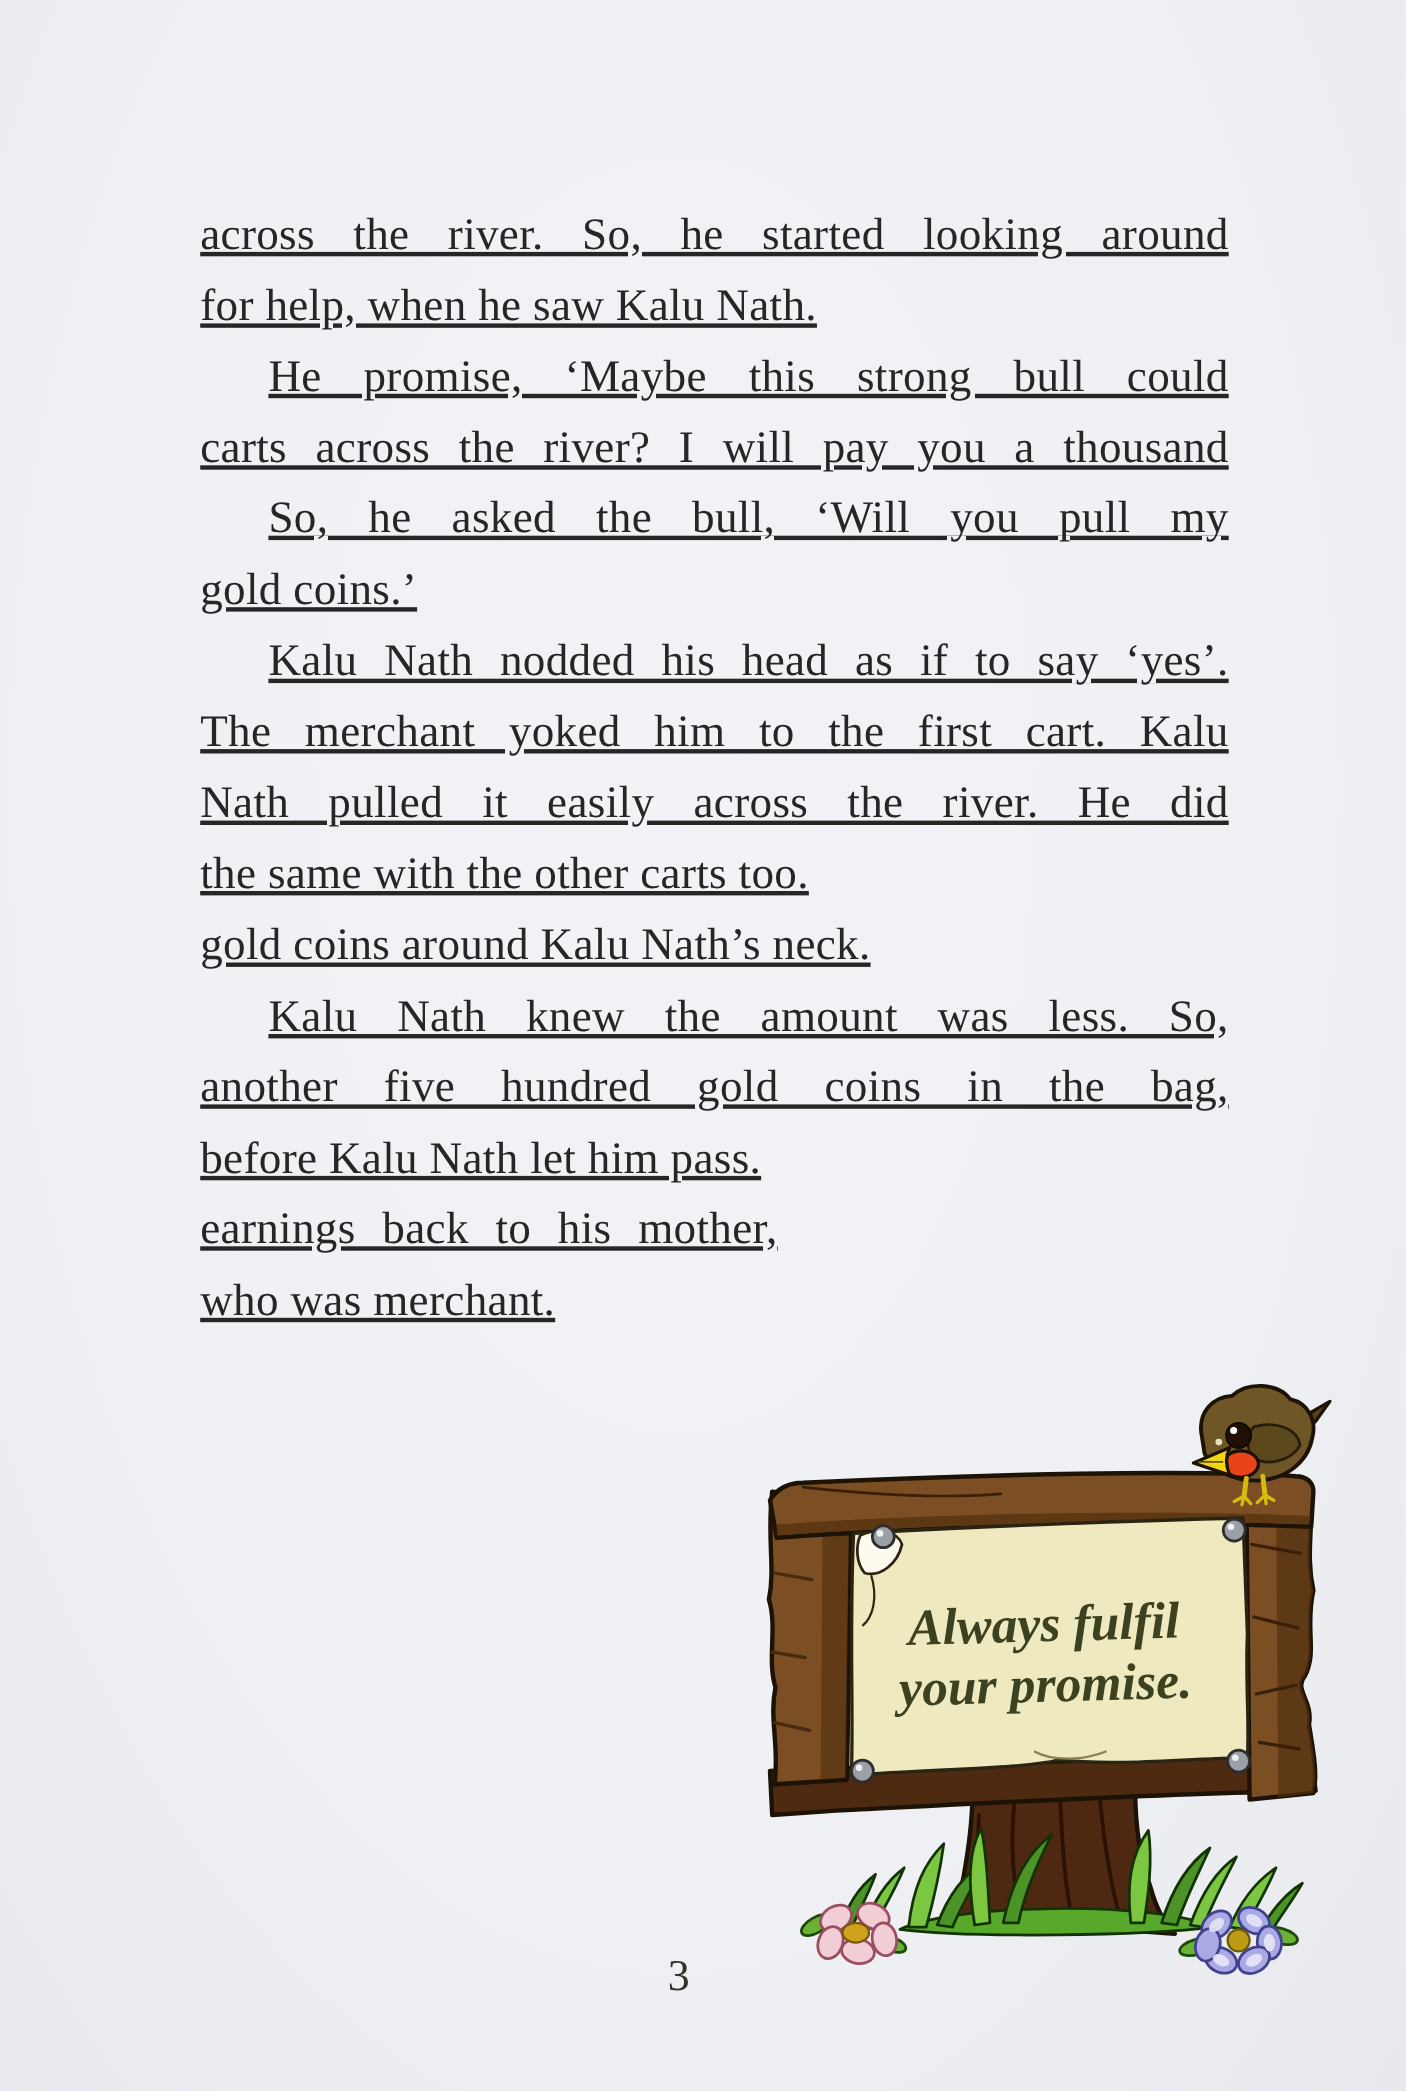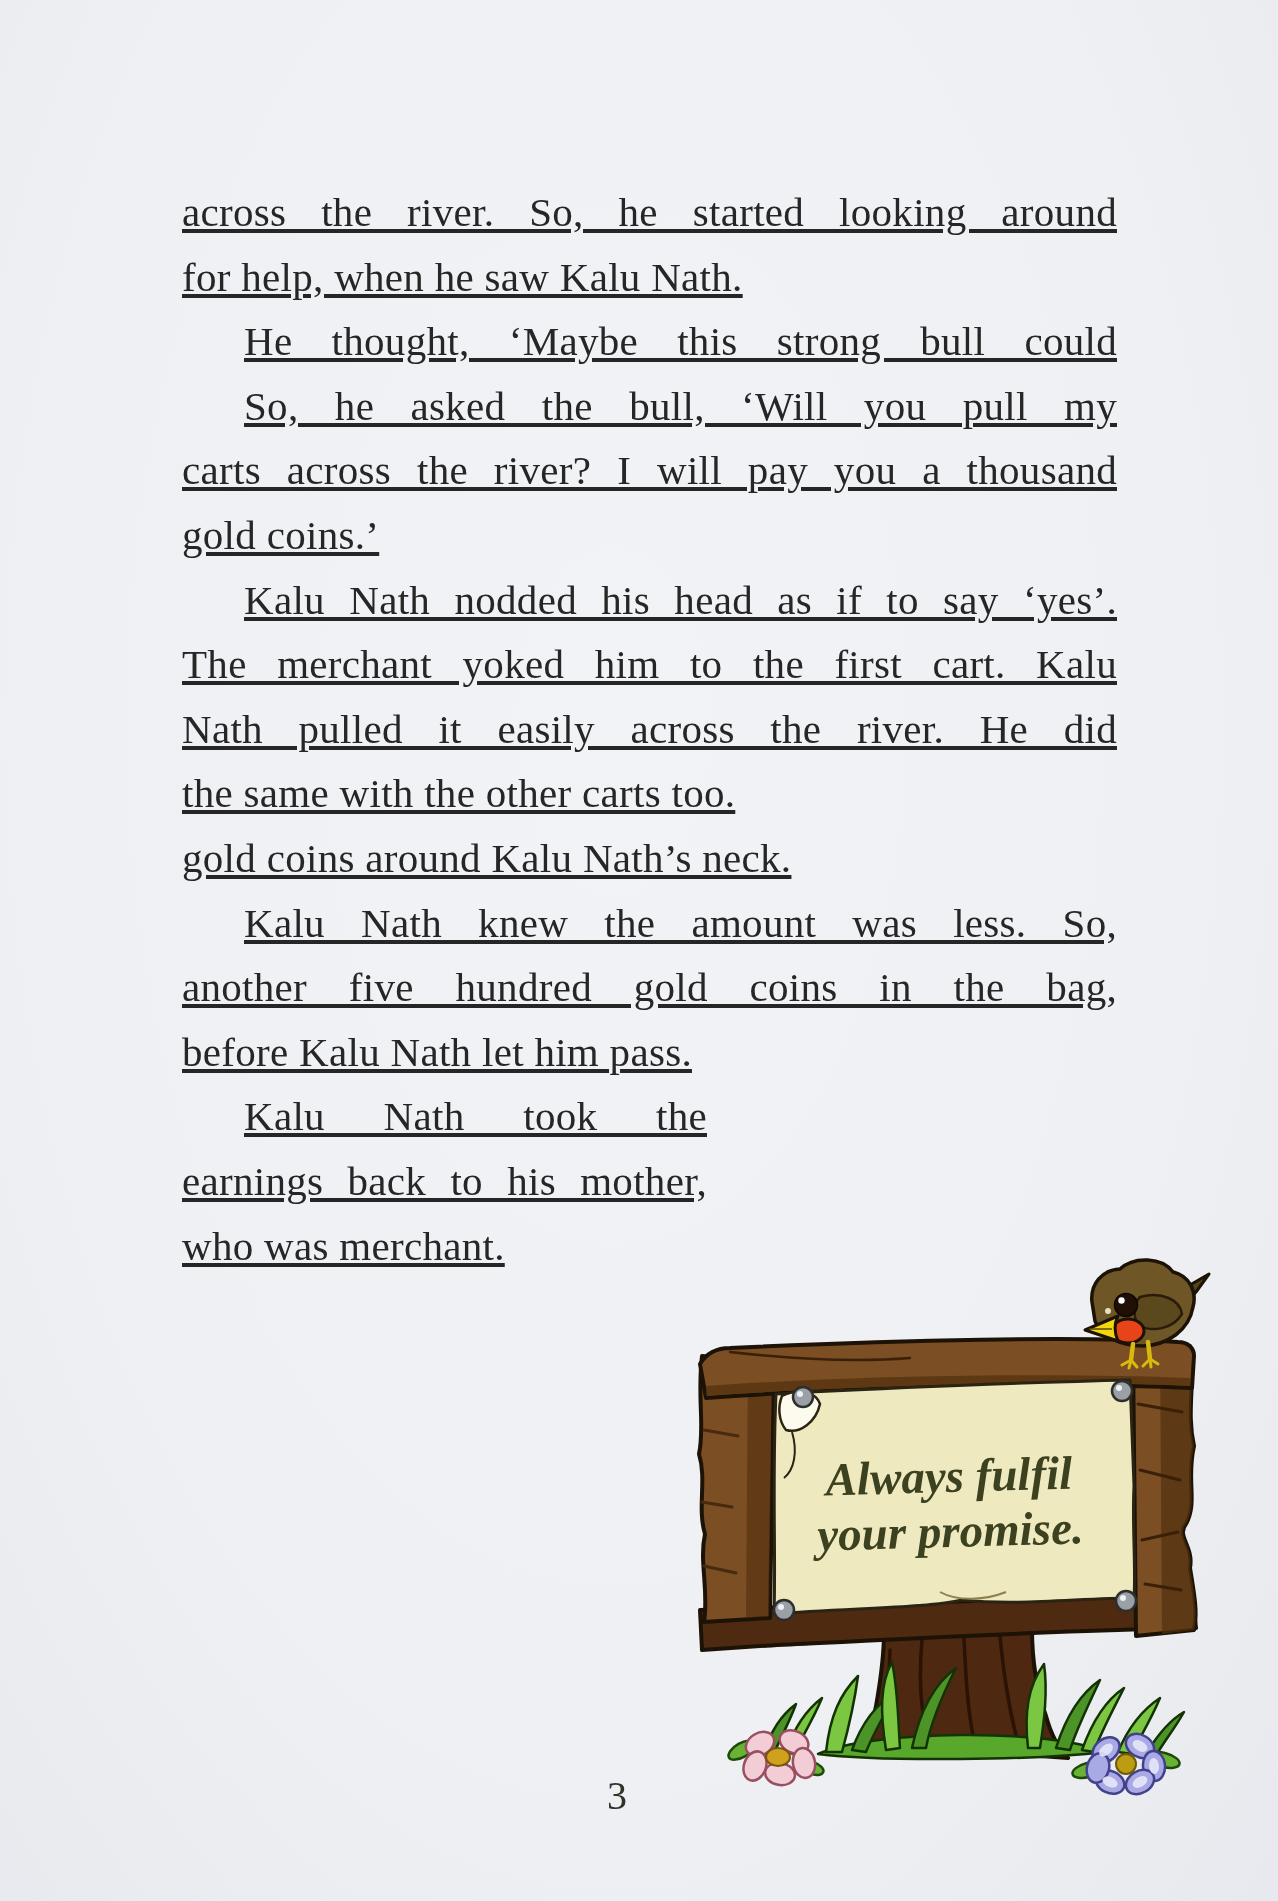--- a/index.html
+++ b/index.html
@@ -35,33 +35,32 @@
   }
 </style>
 </head>
 <body>
 
 <div id="page">
 
   <div id="story">
       <div class="line just">across the river. So, he started looking around</div>
       <div class="line">for help, when he saw Kalu Nath.</div>
-      <div class="line indent just">He thought, ‘Maybe this strong bull could</div>
+      <div class="line indent just">He promise, ‘Maybe this strong bull could</div>
+      <div class="line just">carts across the river? I will pay you a thousand</div>
       <div class="line indent just">So, he asked the bull, ‘Will you pull my</div>
-      <div class="line just">carts across the river? I will pay you a thousand</div>
       <div class="line">gold coins.’</div>
       <div class="line indent just">Kalu Nath nodded his head as if to say ‘yes’.</div>
       <div class="line just">The merchant yoked him to the first cart. Kalu</div>
       <div class="line just">Nath pulled it easily across the river. He did</div>
       <div class="line">the same with the other carts too.</div>
       <div class="line">gold coins around Kalu Nath’s neck.</div>
       <div class="line indent just">Kalu Nath knew the amount was less. So,</div>
       <div class="line just">another five hundred gold coins in the bag,</div>
       <div class="line">before Kalu Nath let him pass.</div>
-      <div class="line indent just narrow">Kalu Nath took the</div>
       <div class="line just narrow">earnings back to his mother,</div>
       <div class="line narrow">who was merchant.</div>
     </div>
 
   <svg id="figure" viewBox="560 1220 700 600" xmlns="http://www.w3.org/2000/svg">
 
     <g>
       <path d="M884,1632 L1032,1628 C1032,1662 1038,1694 1046,1716 C1052,1738 1060,1750 1068,1758
                L1040,1756 C1020,1748 1000,1752 978,1754 C952,1750 924,1756 900,1752 L858,1756
                C866,1742 872,1728 876,1706 C881,1678 884,1656 884,1632 Z" style="fill:var(--trunk,#4f2812);stroke:var(--outline,#1c1206);stroke-width:4;stroke-linejoin:round"></path>

